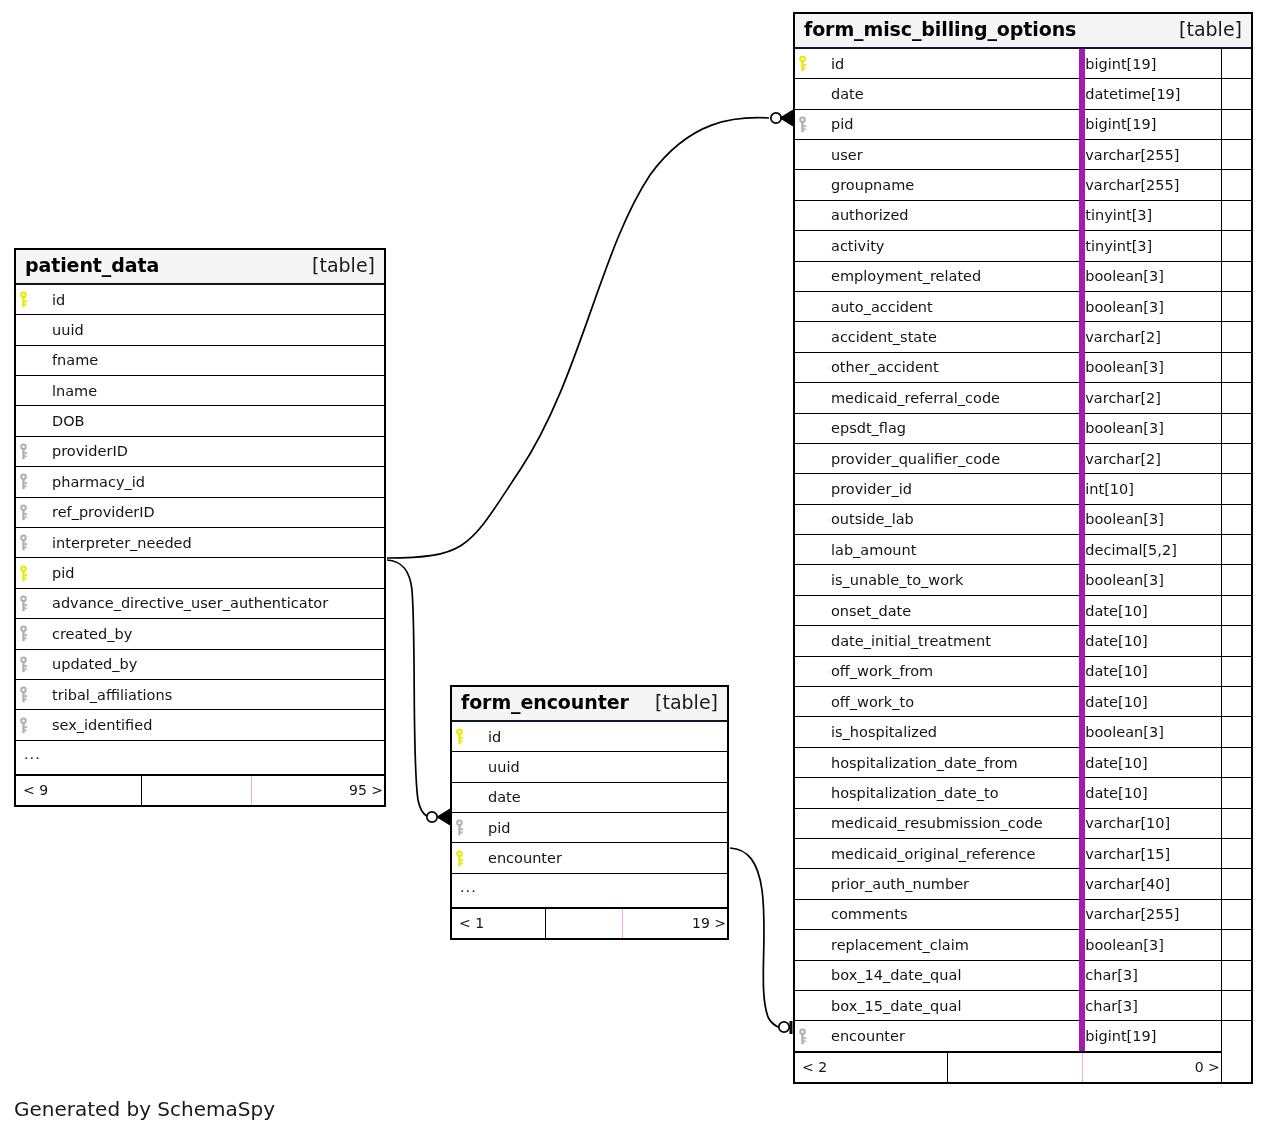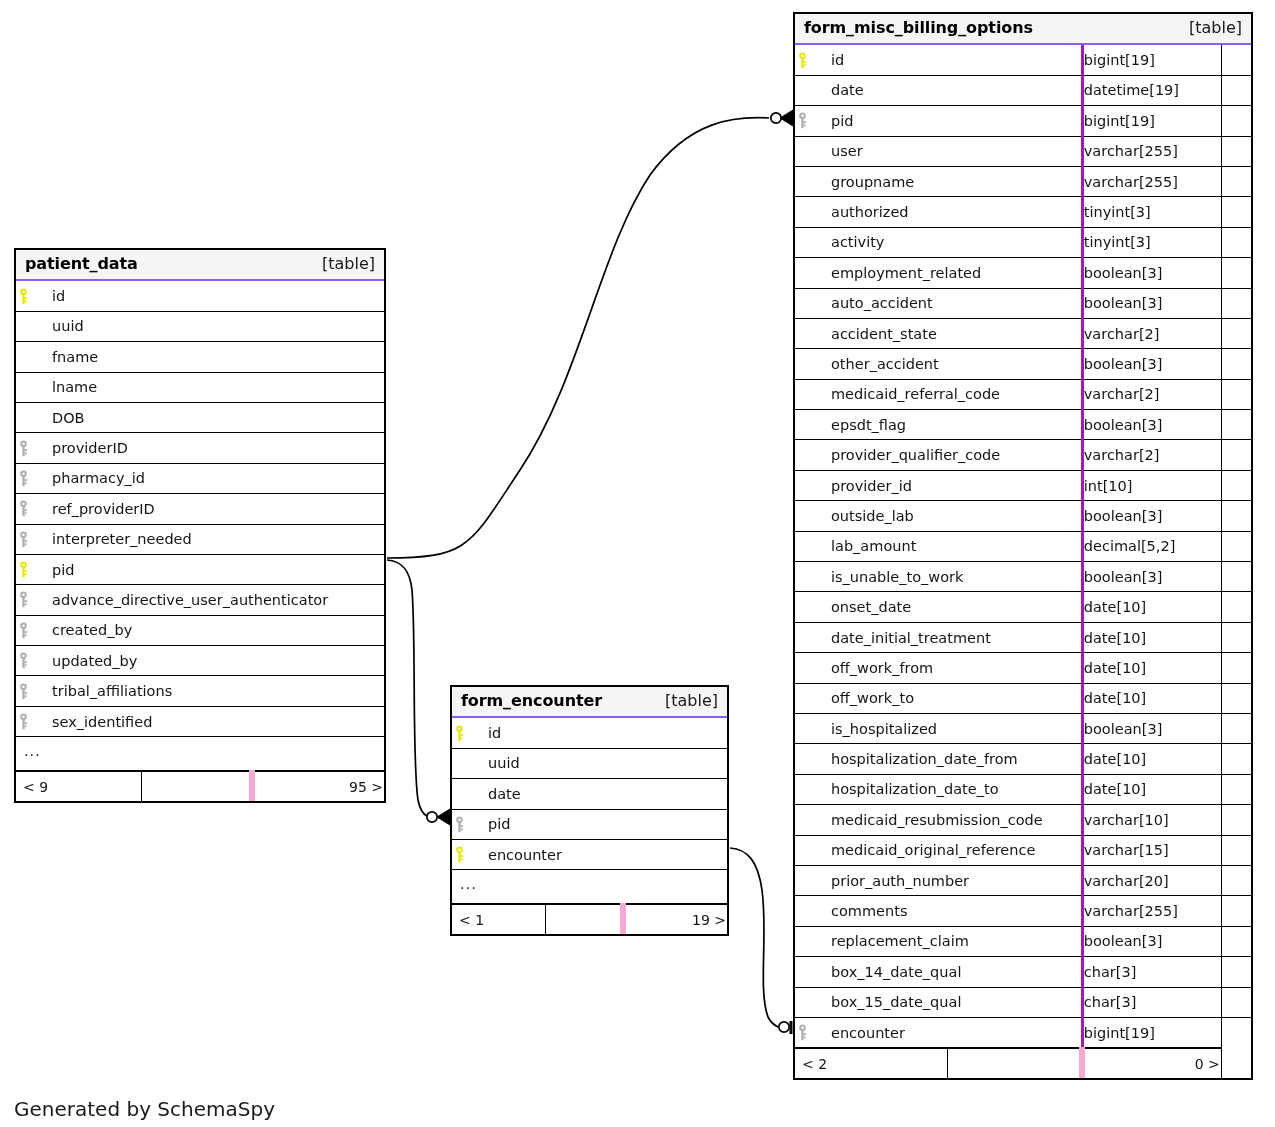--- a/index.html
+++ b/index.html
@@ -42,23 +42,23 @@
   }
 
   .tbl-grid {
     border-collapse: collapse;
     width: 100%;
     table-layout: fixed;
   }
 
   .tbl-head-row > td {
     background: #f5f5f5;
-    border-bottom: 2px solid #8b5cf6;
+    border-bottom: 2px solid #0f172a;
     padding: 5px 9px 6px 9px;
-    font-size: 16px;
+    font-size: 19px;
     line-height: 1.15;
     vertical-align: middle;
   }
   .tbl-title {
     font-weight: bold;
     color: #000000;
     letter-spacing: -0.1px;
     white-space: nowrap;
   }
   .tbl-kind {
@@ -79,21 +79,21 @@
   }
   .col-row:first-child > td { border-top: none; }
 
   .col-name-cell {
     padding-left: 6px;
     padding-right: 8px;
     white-space: nowrap;
     overflow: hidden;
   }
   .col-type-cell {
-    border-left: 3px solid #a21caf;
+    border-left: 6px solid #a21caf;
     padding-left: 7px;
     padding-right: 6px;
     white-space: nowrap;
     overflow: hidden;
   }
   .col-pad-cell {
     border-left: 1px solid #000000;
     background: #ffffff;
   }
 
@@ -126,21 +126,21 @@
   .foot-row > td {
     border-top: 2px solid #000000;
     height: 27px;
     font-size: 14px;
     color: #141414;
     vertical-align: middle;
     background: #ffffff;
   }
   .foot-left  { padding-left: 7px; text-align: left; }
   .foot-mid   { border-left: 1px solid #000000; }
-  .foot-right { border-left: 6px solid #f9a8d4; text-align: right; }
+  .foot-right { border-left: 1px solid #f9a8d4; text-align: right; }
 
   #tbl-patient_data   { left: 14px;  top: 248px; width: 372px; }
   #tbl-form_encounter { left: 450px; top: 685px; width: 279px; }
   #tbl-form_misc_billing_options { left: 793px; top: 12px; width: 460px; }
 
   .credit {
     position: absolute;
     left: 14px;
     top: 1097px;
     font-size: 20px;
@@ -832,21 +832,21 @@
             <td class="col-type-cell">varchar[15]</td>
             <td class="col-pad-cell"></td>
           </tr>
           <tr class="col-row">
             <td class="col-name-cell">
               <span class="name-inner">
                 <span class="key-slot"></span>
                 <span class="col-label">prior_auth_number</span>
               </span>
             </td>
-            <td class="col-type-cell">varchar[20]</td>
+            <td class="col-type-cell">varchar[40]</td>
             <td class="col-pad-cell"></td>
           </tr>
           <tr class="col-row">
             <td class="col-name-cell">
               <span class="name-inner">
                 <span class="key-slot"></span>
                 <span class="col-label">comments</span>
               </span>
             </td>
             <td class="col-type-cell">varchar[255]</td>

